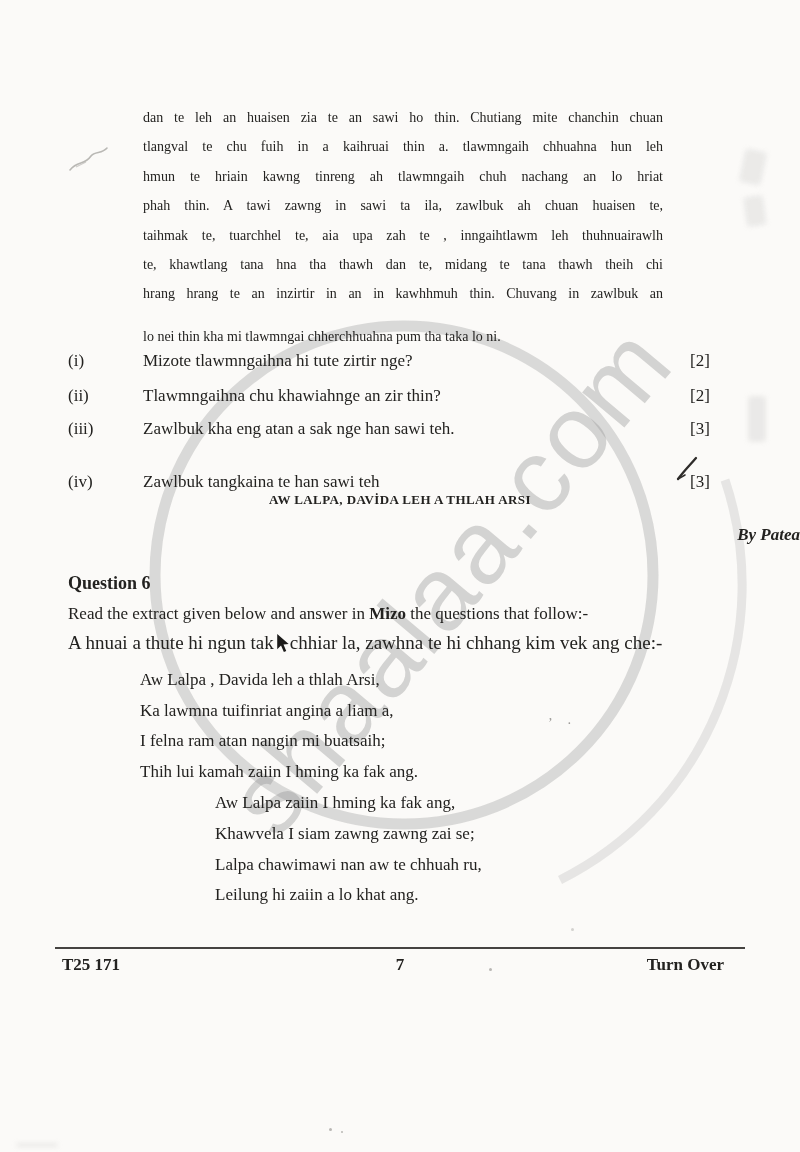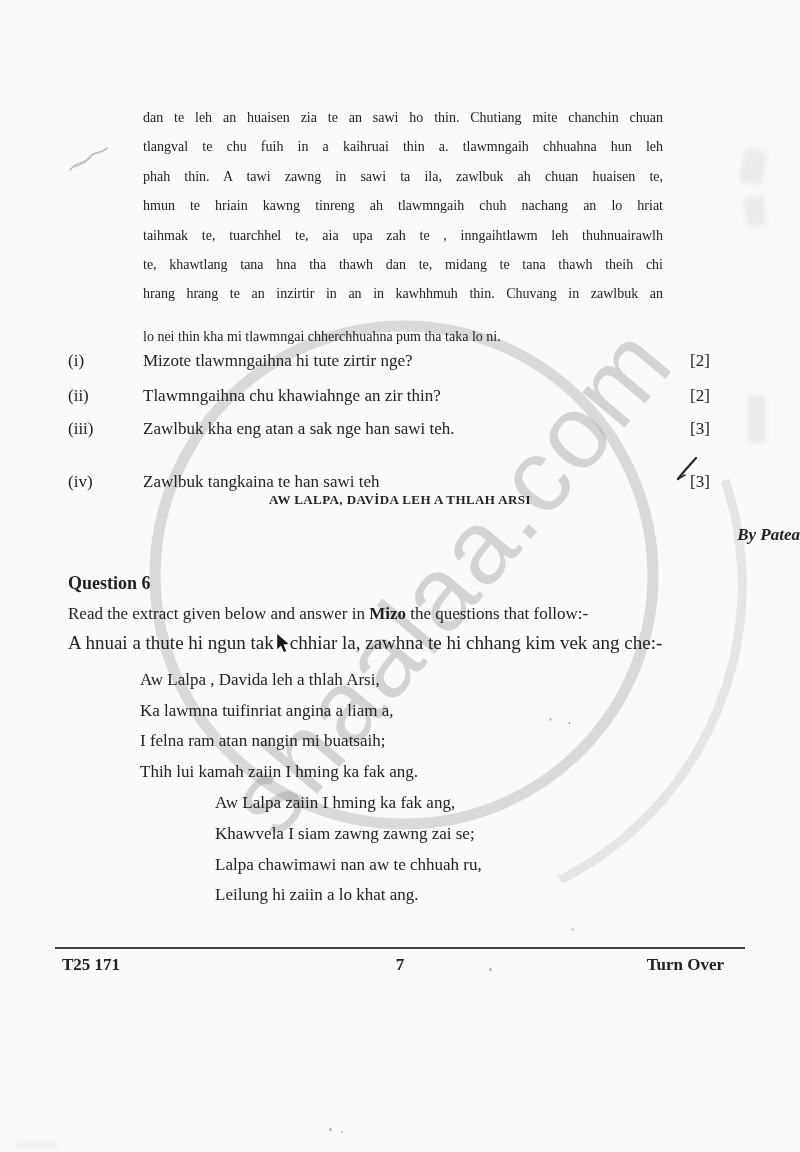--- a/index.html
+++ b/index.html
@@ -67,22 +67,22 @@
     <svg width="800" height="1152" viewBox="0 0 800 1152">
       <circle cx="404" cy="575" r="249" fill="none" stroke="rgba(168,168,168,0.40)" stroke-width="11"></circle>
       <path d="M 560 880 A 330 330 0 0 0 725 480" fill="none" stroke="rgba(175,175,175,0.28)" stroke-width="9"></path>
     </svg>
     <div class="wm-text">shaalaa.com</div>
   </div>
 
   <div class="para">
     <div class="pline">dan te leh an huaisen zia te an sawi ho thin. Chutiang mite chanchin chuan</div>
     <div class="pline">tlangval te chu fuih in a kaihruai thin a. tlawmngaih chhuahna hun leh</div>
+    <div class="pline">hmun te hriain kawng tinreng ah tlawmngaih chuh nachang an lo hriat</div>
     <div class="pline">phah thin. A tawi zawng in sawi ta ila, zawlbuk ah chuan huaisen te,</div>
-    <div class="pline">hmun te hriain kawng tinreng ah tlawmngaih chuh nachang an lo hriat</div>
     <div class="pline">taihmak te, tuarchhel te, aia upa zah te , inngaihtlawm leh thuhnuairawlh</div>
     <div class="pline">te, khawtlang tana hna tha thawh dan te, midang te tana thawh theih chi</div>
     <div class="pline">hrang hrang te an inzirtir in an in kawhhmuh thin. Chuvang in zawlbuk an</div>
     <div class="pline last">lo nei thin kha mi tlawmngai chherchhuahna pum tha taka lo ni.</div>
   </div>
 
   <div class="q-row" style="top:351px">
     <span class="q-num">(i)</span>
     <span class="q-text">Mizote tlawmngaihna hi tute zirtir nge?</span>
     <span class="q-marks">[2]</span>

